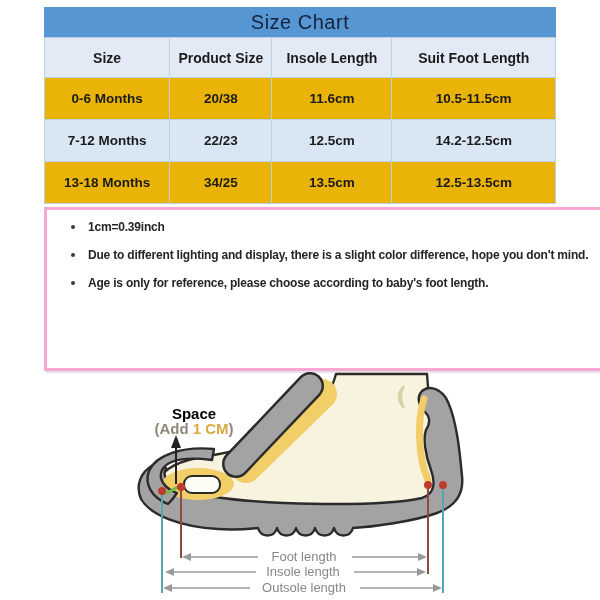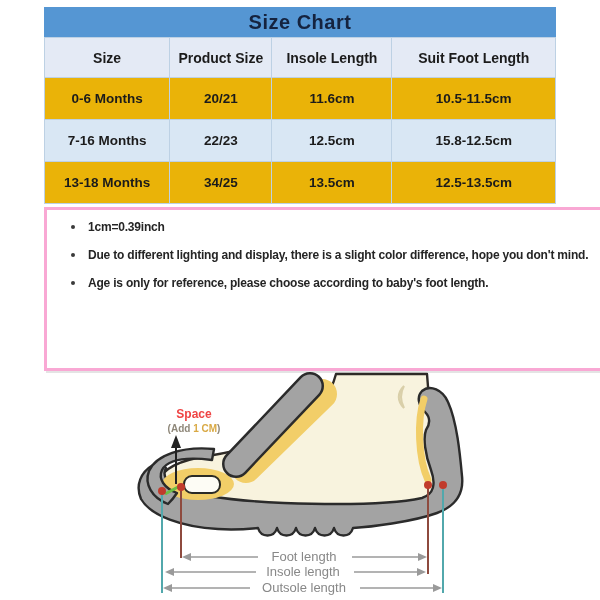--- a/index.html
+++ b/index.html
@@ -4,21 +4,21 @@
 <style>
   html,body{margin:0;padding:0;background:#ffffff;}
   .sheet{
     position:relative;width:600px;height:600px;overflow:hidden;
     background:#ffffff;font-family:"Liberation Sans",sans-serif;
   }
   
   .size-table-wrap{position:absolute;left:44px;top:7px;width:512px;}
   .title-band{
     height:30px;line-height:30px;background:#5596D3;text-align:center;
-    font-size:20px;font-weight:bold;color:#15233F;letter-spacing:.5px;
+    font-size:20px;font-weight:normal;color:#15233F;letter-spacing:.5px;
   }
   table.size-table{
     width:100%;border-collapse:collapse;table-layout:fixed;
     border:1px solid #BDD1E4;
   }
   table.size-table td,table.size-table th{
     border:1px solid #BDD1E4;text-align:center;vertical-align:middle;
     color:#1B1B1B;padding:4px;
   }
   table.size-table th{height:31px;font-size:14px;font-weight:bold;background:#E4EAF5;}
@@ -40,22 +40,22 @@
   ul.notes li::before{
     content:"";position:absolute;left:-17px;top:12px;width:4px;height:4px;
     border-radius:50%;background:#3a3a3a;
   }
   
   .diagram-svg{position:absolute;left:0;top:372px;}
   .space-label{
     position:absolute;left:138px;top:406px;width:112px;text-align:center;
     pointer-events:none;
   }
-  .space-label .t1{font-size:12px;font-weight:bold;color:#ef4444;line-height:16px;}
-  .space-label .t2{font-size:10px;font-weight:bold;color:#8F887A;line-height:13px;}
+  .space-label .t1{font-size:15px;font-weight:bold;color:#000000;line-height:16px;}
+  .space-label .t2{font-size:15px;font-weight:bold;color:#8F887A;line-height:13px;}
   .space-label .hl{color:#D9A944;}
   .mlabel{font-size:13px;fill:#888888;font-family:"Liberation Sans",sans-serif;}
 </style>
 </head>
 <body>
 
 <div class="sheet">
 
   <div class="size-table-wrap">
     <div class="title-band">Size Chart</div>
@@ -70,29 +70,29 @@
         <tr>
           <th>Size</th>
           <th>Product Size</th>
           <th>Insole Length</th>
           <th>Suit Foot Length</th>
         </tr>
       </thead>
       <tbody>
         <tr>
           <td>0-6 Months</td>
-          <td>20/21</td>
+          <td>20/38</td>
           <td>11.6cm</td>
           <td>10.5-11.5cm</td>
         </tr>
         <tr class="alt">
-          <td>7-16 Months</td>
+          <td>7-12 Months</td>
           <td>22/23</td>
           <td>12.5cm</td>
-          <td>15.8-12.5cm</td>
+          <td>14.2-12.5cm</td>
         </tr>
         <tr>
           <td>13-18 Months</td>
           <td>34/25</td>
           <td>13.5cm</td>
           <td>12.5-13.5cm</td>
         </tr>
       </tbody>
     </table>
   </div>

